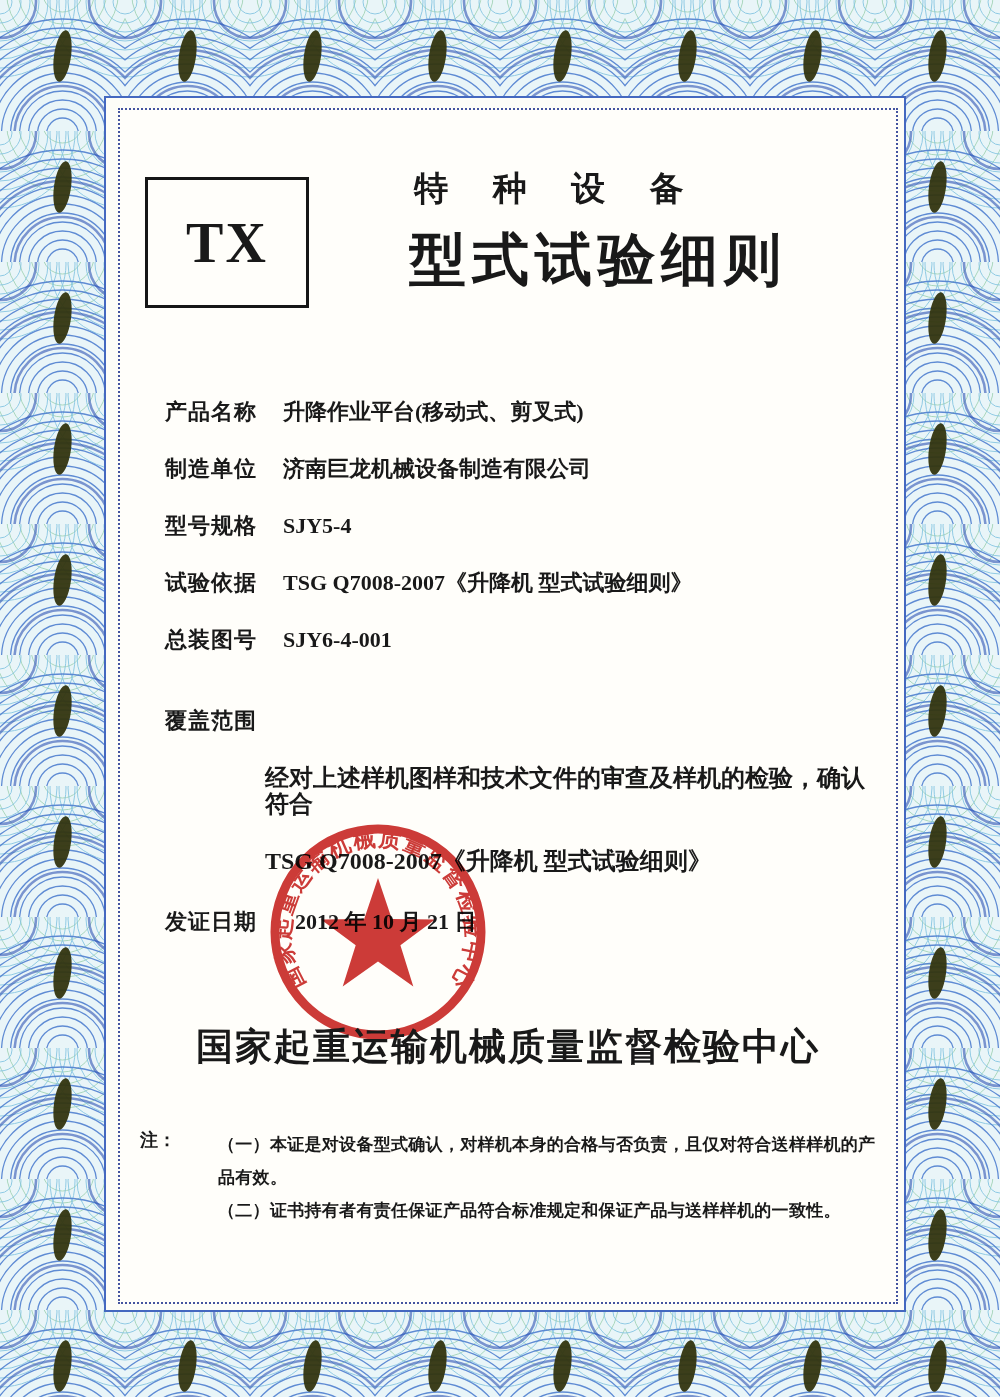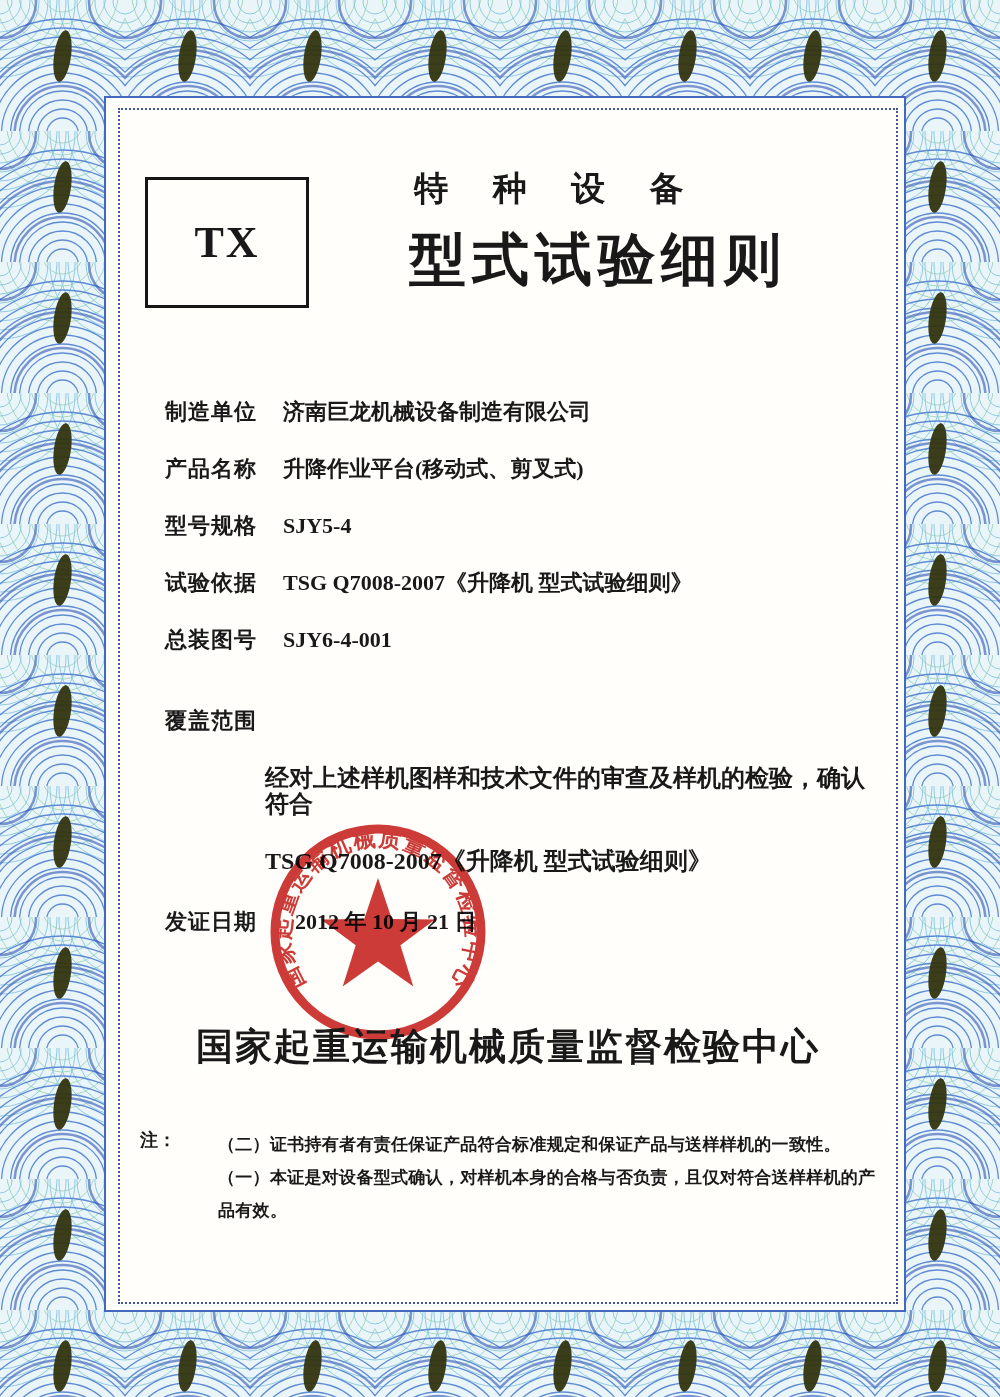--- a/index.html
+++ b/index.html
@@ -7,21 +7,21 @@
        font-family:"Liberation Serif","DejaVu Serif",serif;color:#191919;}
   .border-art{position:absolute;left:0;top:0;width:1000px;height:1397px;display:block;}
   .inner-gap{position:absolute;left:104px;top:96px;width:802px;height:1216px;
              background:#fdfdf8;border:2px solid #4468c0;box-sizing:border-box;}
   .panel{position:absolute;left:118px;top:108px;width:780px;height:1196px;
          background:#fffefa;border:2px dotted #44549f;box-sizing:border-box;}
 
   
   .tx-box{position:absolute;left:25px;top:67px;width:158px;height:125px;
           border:3px solid #161616;display:flex;align-items:center;justify-content:center;}
-  .tx-mark{font-size:44px;font-weight:bold;letter-spacing:2px;}
+  .tx-mark{font-size:56px;font-weight:bold;letter-spacing:2px;}
   .head{position:absolute;left:188px;right:8px;top:56px;text-align:center;}
   .head-line1{font-size:34px;font-weight:bold;letter-spacing:18px;padding-right:80px;}
   .head-title{font-size:57px;font-weight:bold;letter-spacing:6px;margin-top:10px;white-space:nowrap;}
   .cert-no{position:absolute;left:0;right:0;top:228px;text-align:center;
            font-size:24px;font-weight:bold;letter-spacing:1px;}
 
   
   .fields{position:absolute;left:45px;top:290px;right:20px;}
   .frow{display:flex;align-items:baseline;margin-bottom:33px;line-height:24px;}
   .flabel{font-size:22px;font-weight:bold;width:100px;flex:none;letter-spacing:1px;}
@@ -112,26 +112,26 @@
   </div>
 
   <div class="head">
     <div class="head-line1">特 种 设 备</div>
     <div class="head-title">型式试验细则</div>
   </div>
 
 
   <div class="fields">
     <div class="frow">
+      <span class="flabel">产品名称</span>
+      <span class="fvalue">升降作业平台(移动式、剪叉式)</span>
+    </div>
+    <div class="frow">
       <span class="flabel">制造单位</span>
       <span class="fvalue">济南巨龙机械设备制造有限公司</span>
-    </div>
-    <div class="frow">
-      <span class="flabel">产品名称</span>
-      <span class="fvalue">升降作业平台(移动式、剪叉式)</span>
     </div>
     <div class="frow">
       <span class="flabel">型号规格</span>
       <span class="fvalue">SJY5-4</span>
     </div>
     <div class="frow">
       <span class="flabel">试验依据</span>
       <span class="fvalue">TSG Q7008-2007《升降机 型式试验细则》</span>
     </div>
     <div class="frow">
@@ -162,18 +162,18 @@
     <text font-size="22" font-weight="bold" fill="#c5201d" letter-spacing="2" font-family="Liberation Serif, DejaVu Serif, serif">
       <textPath href="#sealArc" startOffset="50%" text-anchor="middle">国家起重运输机械质量监督检验中心</textPath>
     </text>
   </svg>
 
   <div class="authority">国家起重运输机械质量监督检验中心</div>
 
   <div class="notes">
     <span class="note-label">注：</span>
     <div class="note-items">
+      <div class="note-item">（一）本证是对设备型式确认，对样机本身的合格与否负责，且仅对符合送样样机的产品有效。</div>
       <div class="note-item">（二）证书持有者有责任保证产品符合标准规定和保证产品与送样样机的一致性。</div>
-      <div class="note-item">（一）本证是对设备型式确认，对样机本身的合格与否负责，且仅对符合送样样机的产品有效。</div>
     </div>
   </div>
 
 </div>
 
 </body></html>

